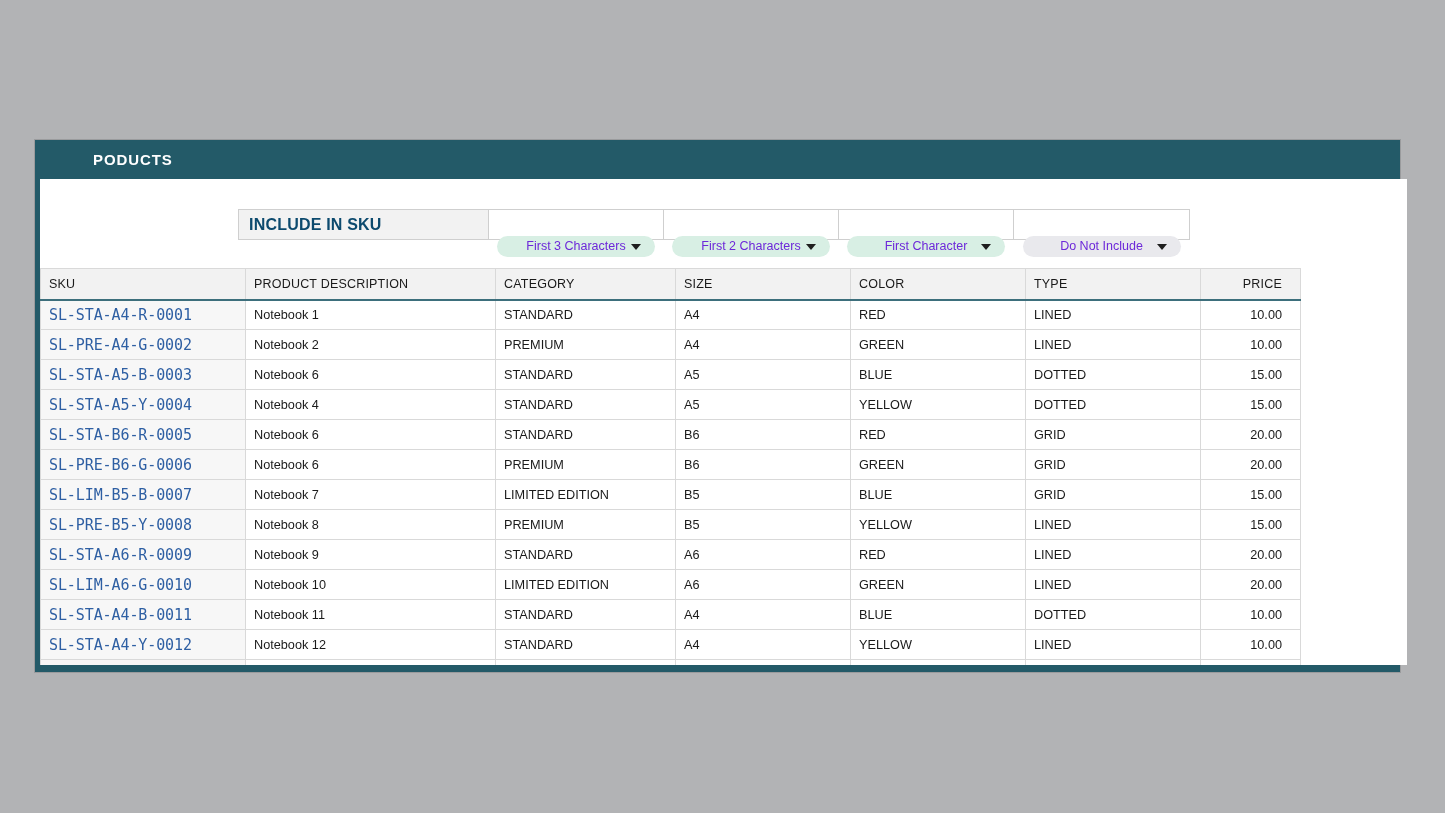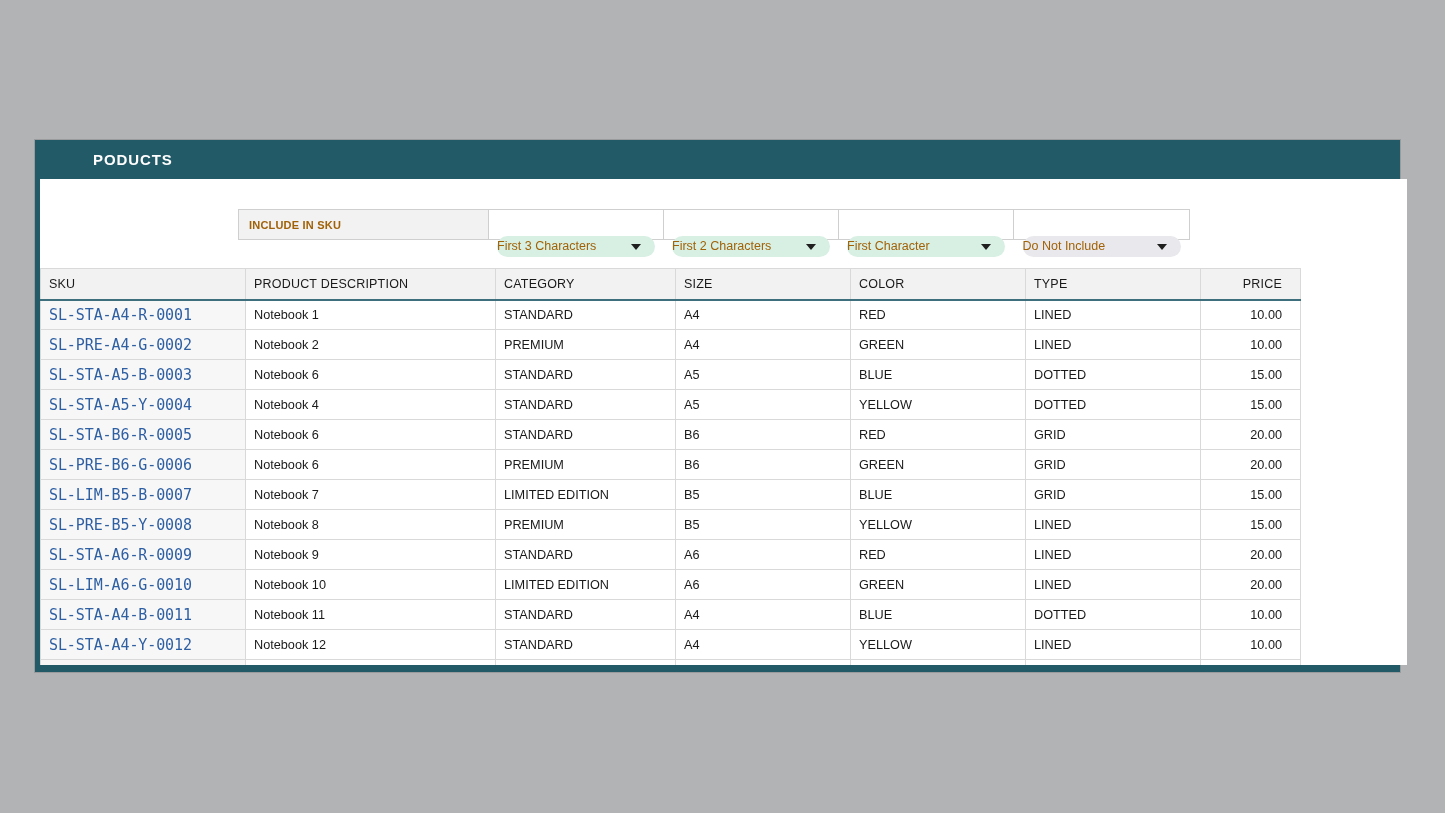--- a/index.html
+++ b/index.html
@@ -67,46 +67,47 @@
     width: 250px;
     background: #f2f2f2;
     display: flex;
     align-items: center;
     padding-left: 10px;
     box-sizing: border-box;
     border-right: 1px solid #cfcfcf;
   }
 
   .control-label-cell .lbl {
-    font-size: 11px;
+    font-size: 16px;
     font-weight: bold;
-    color: #a16207;
+    color: #0c4a6e;
     letter-spacing: 0.2px;
   }
 
   .dd-cell {
     width: 175px;
     background: #ffffff;
     display: flex;
     align-items: center;
     justify-content: center;
     border-right: 1px solid #cfcfcf;
     box-sizing: border-box;
   }
   .dd-cell:last-child { border-right: none; }
 
   .pill {
     width: 158px;
     height: 21px;
     border-radius: 11px;
     display: flex;
     align-items: center;
+    justify-content: center;
     position: relative;
     font-size: 12.5px;
-    color: #a16207;
+    color: #6d28d9;
     cursor: pointer;
     user-select: none;
     margin-top: 44px;
   }
   .pill.mint { background: #d8efe4; }
   .pill.grey { background: #e9e9ed; }
 
   .pill .pill-text {
     line-height: 1;
   }

